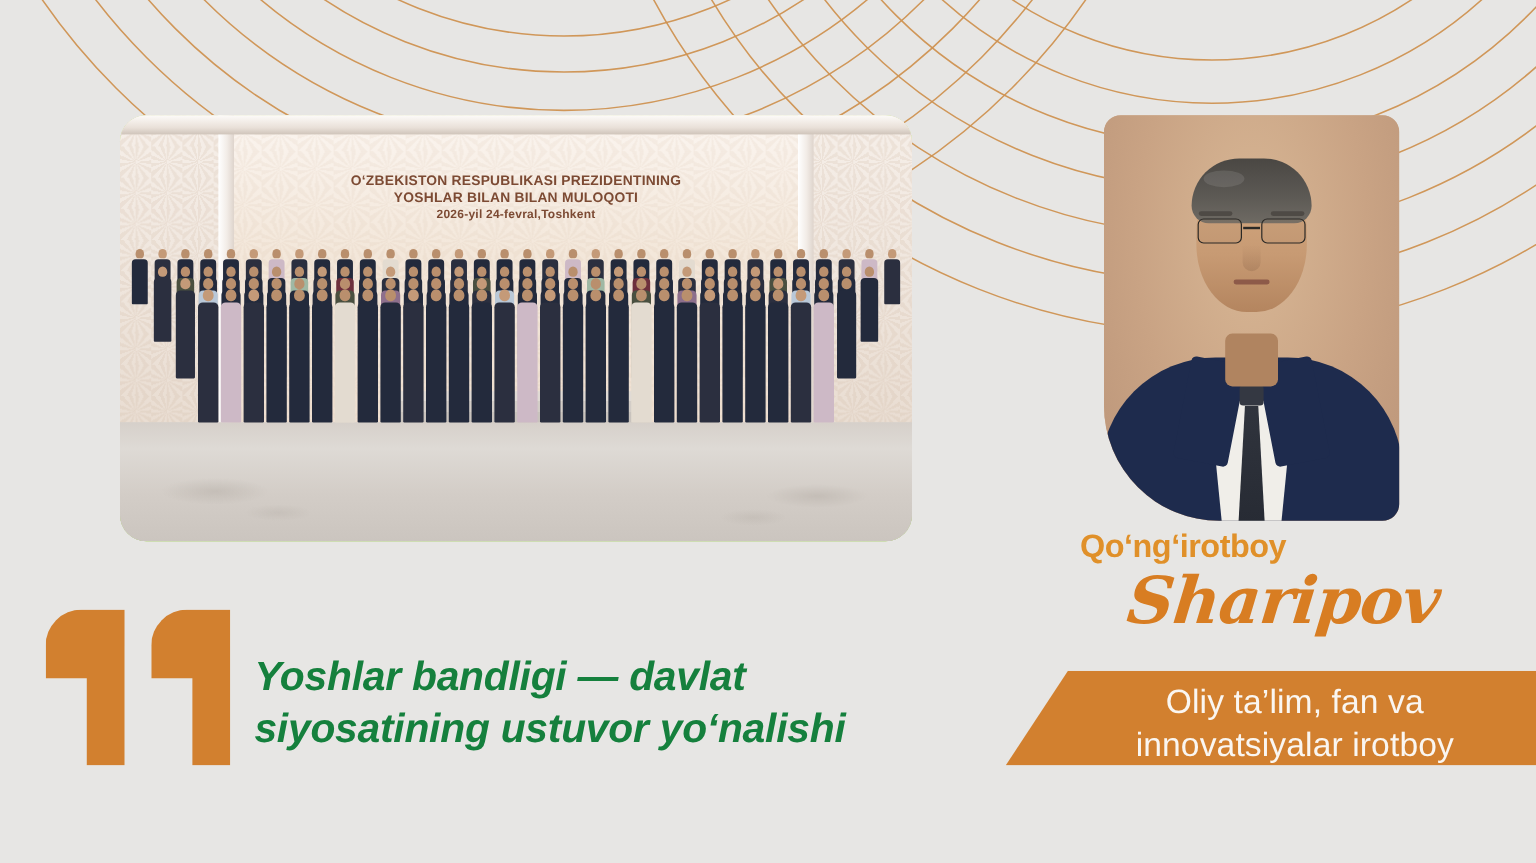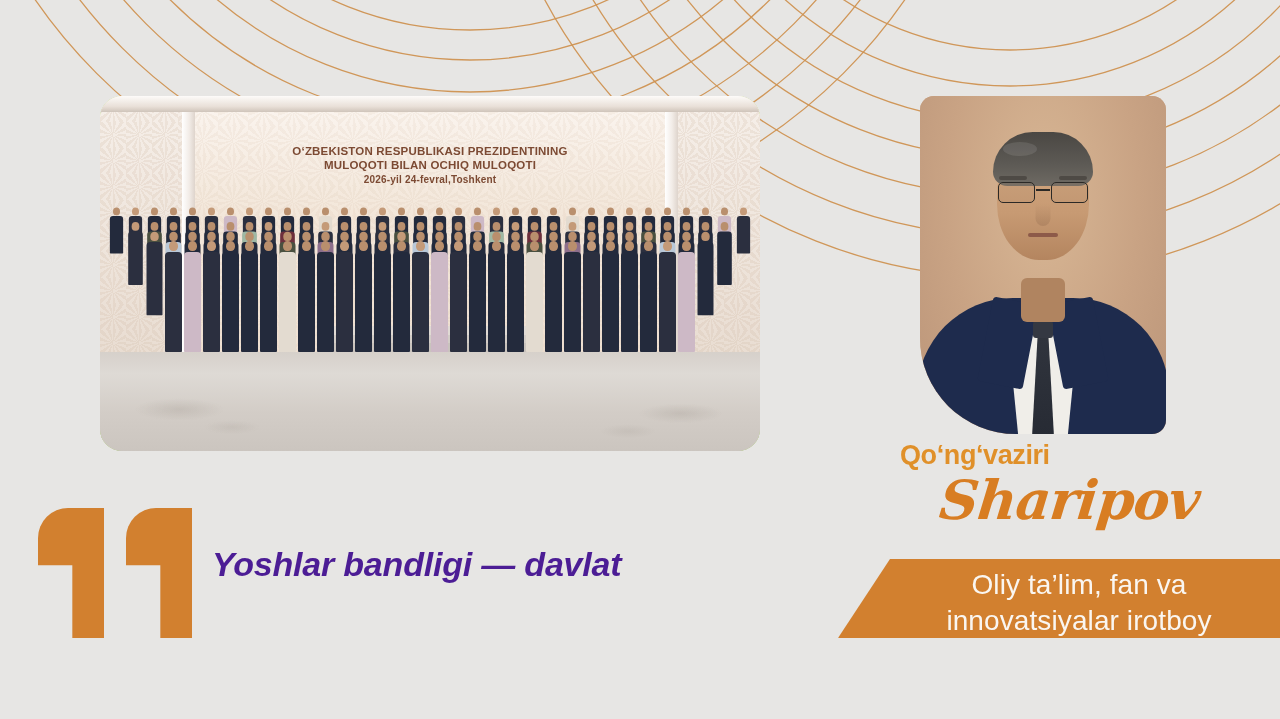--- a/index.html
+++ b/index.html
@@ -351,21 +351,21 @@
     border-top-left-radius: 30px;
   }
   .qm.a { left: 0; }
   .qm.b { left: 88px; }
 
   .quote-text {
     position: absolute;
     left: 212px;
     top: 543px;
     width: 630px;
-    color: #4c1d95;
+    color: #15803d;
     font-family: "Liberation Sans", sans-serif;
     font-weight: bold;
     font-style: italic;
     font-size: 34px;
     line-height: 1.26;
     letter-spacing: -0.2px;
   }
   .quote-text .ln { display: block; }
 
   
@@ -452,21 +452,21 @@
       <div class="wall-center"></div>
       <div class="wall-left"></div>
       <div class="wall-right"></div>
       <div class="pillar p1"></div>
       <div class="pillar p2"></div>
       <div class="cornice"></div>
       <div class="floor"></div>
 
       <div class="banner-text">
         <span class="l1">O‘ZBEKISTON RESPUBLIKASI PREZIDENTINING</span>
-        <span class="l2">MULOQOTI BILAN OCHIQ MULOQOTI</span>
+        <span class="l2">YOSHLAR BILAN BILAN MULOQOTI</span>
         <span class="l3">2026-yil 24-fevral,Toshkent</span>
       </div>
 
       <div class="steps"></div>
 
       <div class="crowd">
         <div class="row" id="row-back" style="bottom:92px;">
             <div class="p " style="transform: scale(0.78);">
               <div class="head"></div>
               <div class="body" style="height: 48px;"></div>
@@ -998,23 +998,24 @@
     </div>
   </div>
 
   <div class="quote-mark">
     <div class="qm a"></div>
     <div class="qm b"></div>
   </div>
 
   <div class="quote-text">
     <span class="ln">Yoshlar bandligi — davlat</span>
+    <span class="ln">siyosatining ustuvor yo‘nalishi</span>
   </div>
 
-  <div class="name-first">Qo‘ng‘vaziri</div>
+  <div class="name-first">Qo‘ng‘irotboy</div>
   <div class="name-last">Sharipov</div>
 
   <div class="role-banner"></div>
   <div class="role-text">
     <span class="ln">Oliy ta’lim, fan va</span>
     <span class="ln">innovatsiyalar irotboy</span>
   </div>
 
 </div>
 

